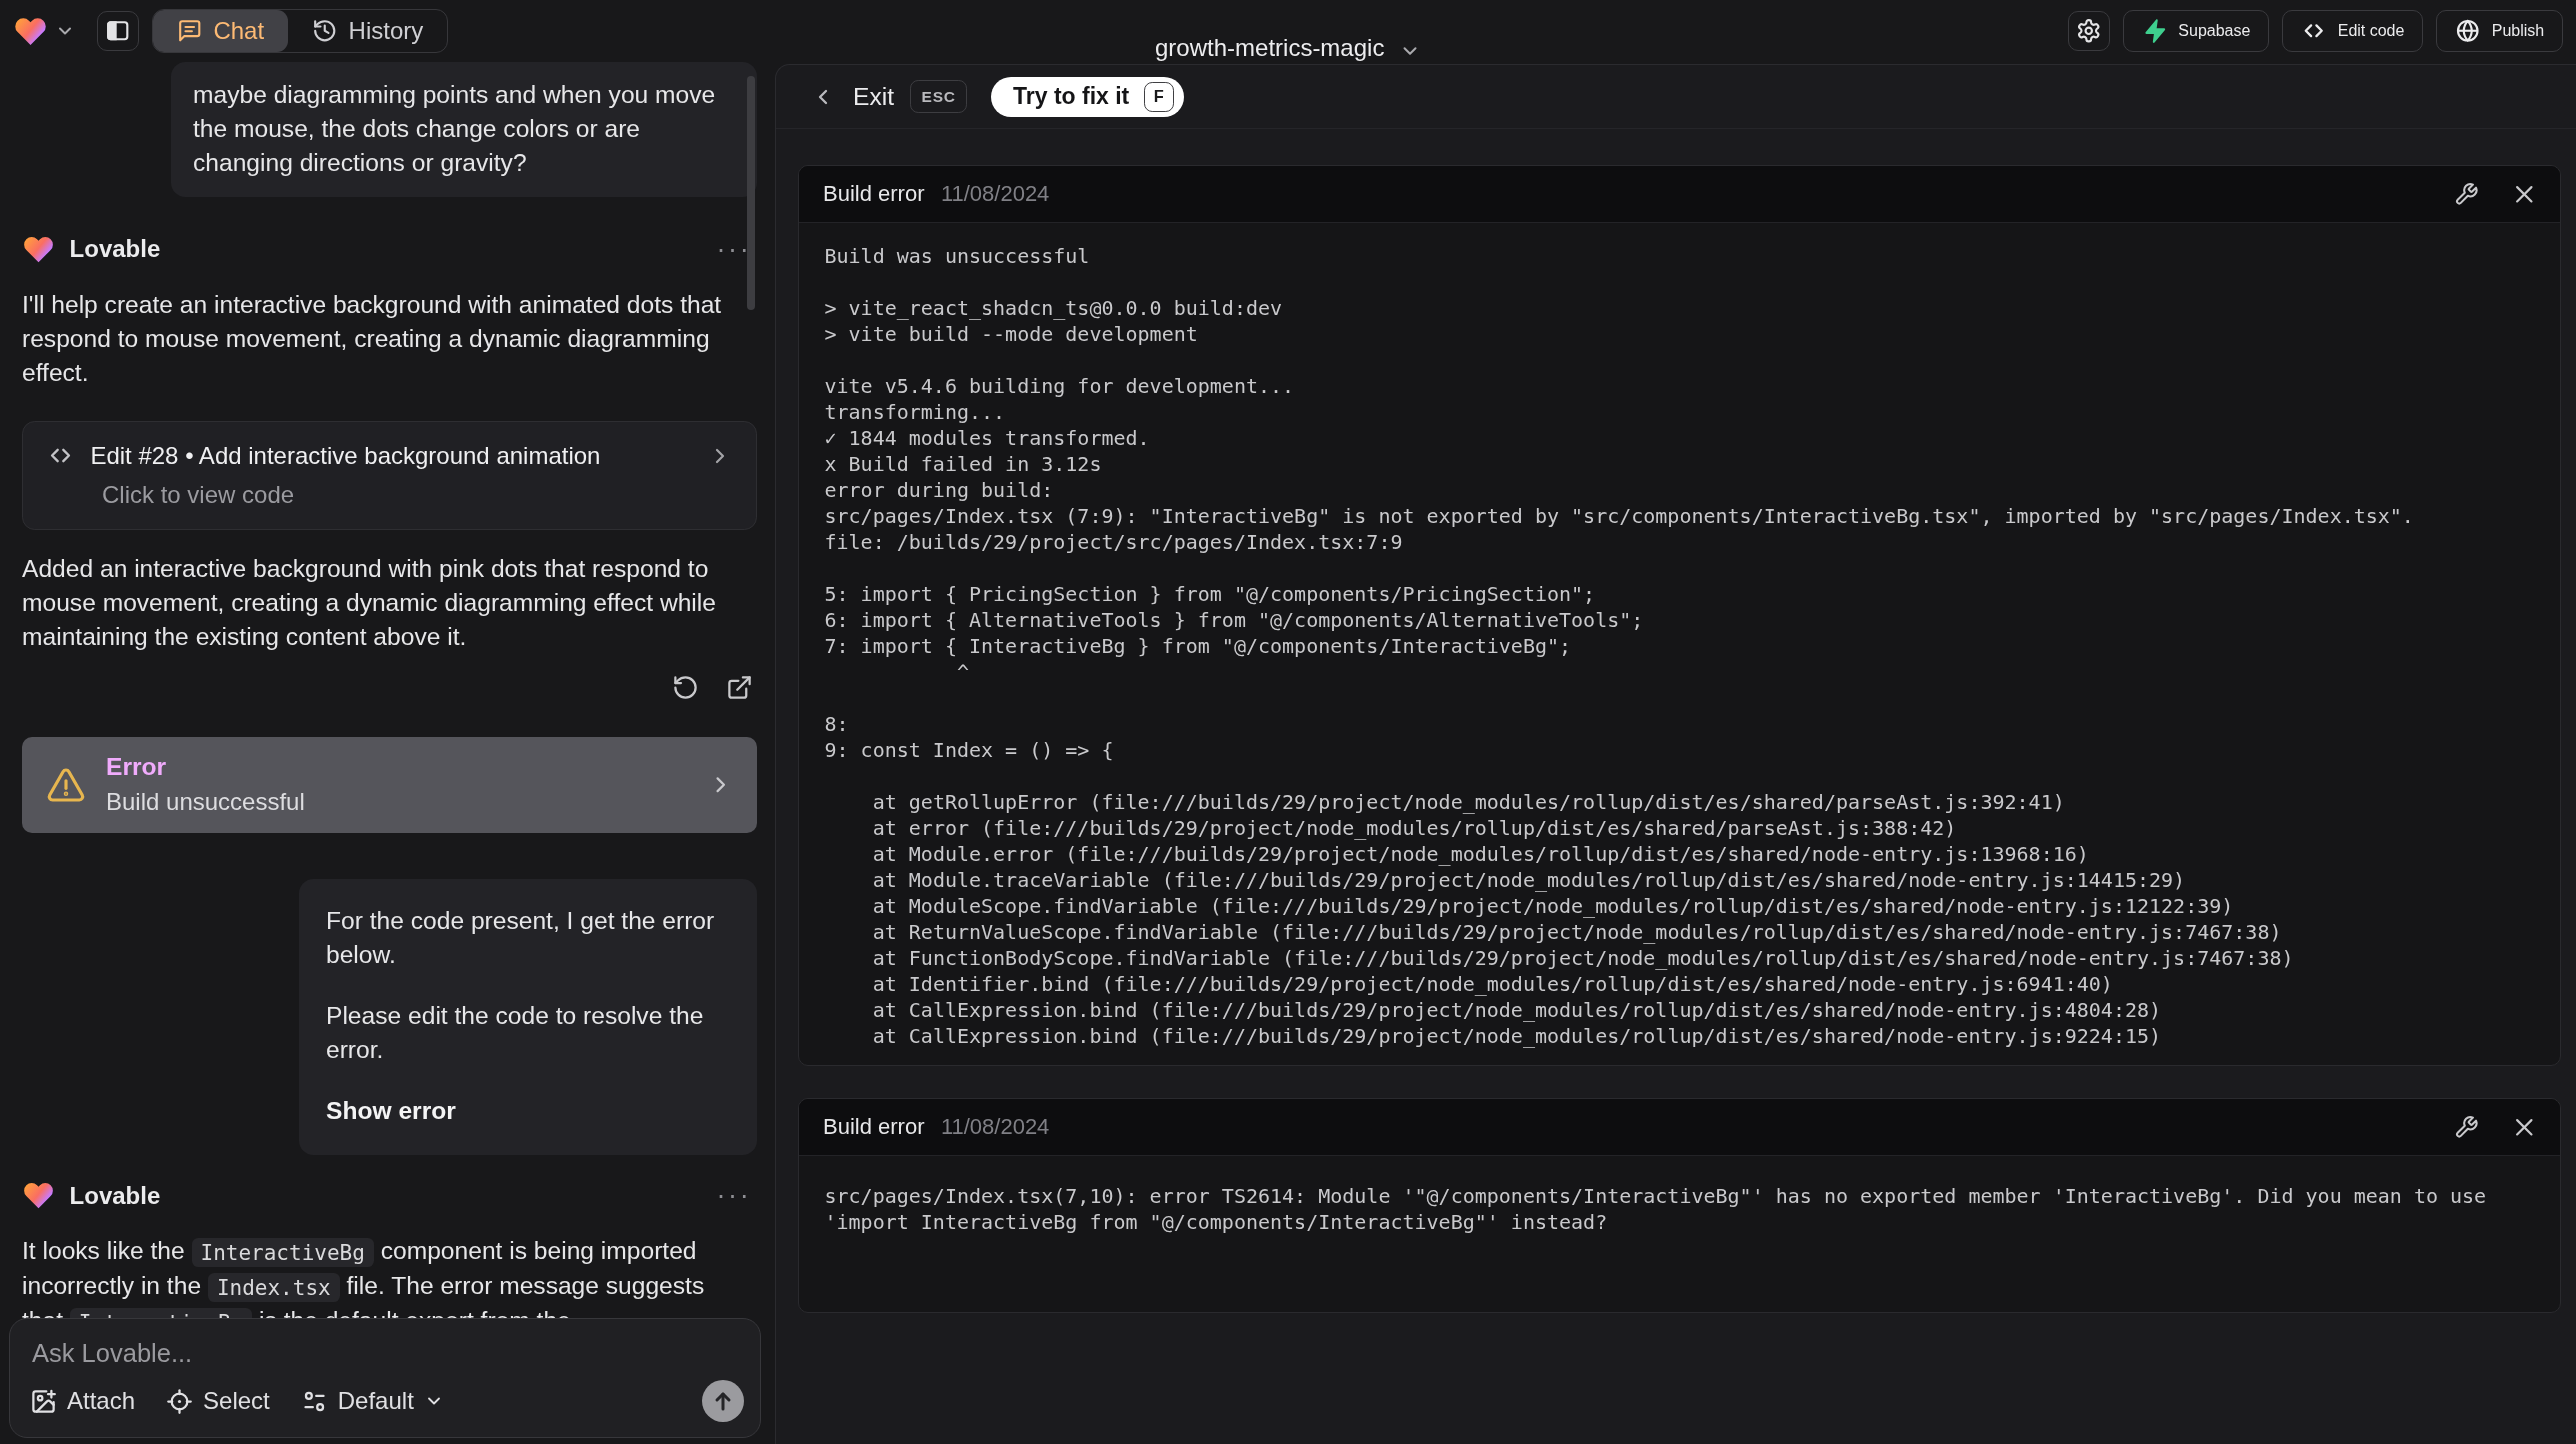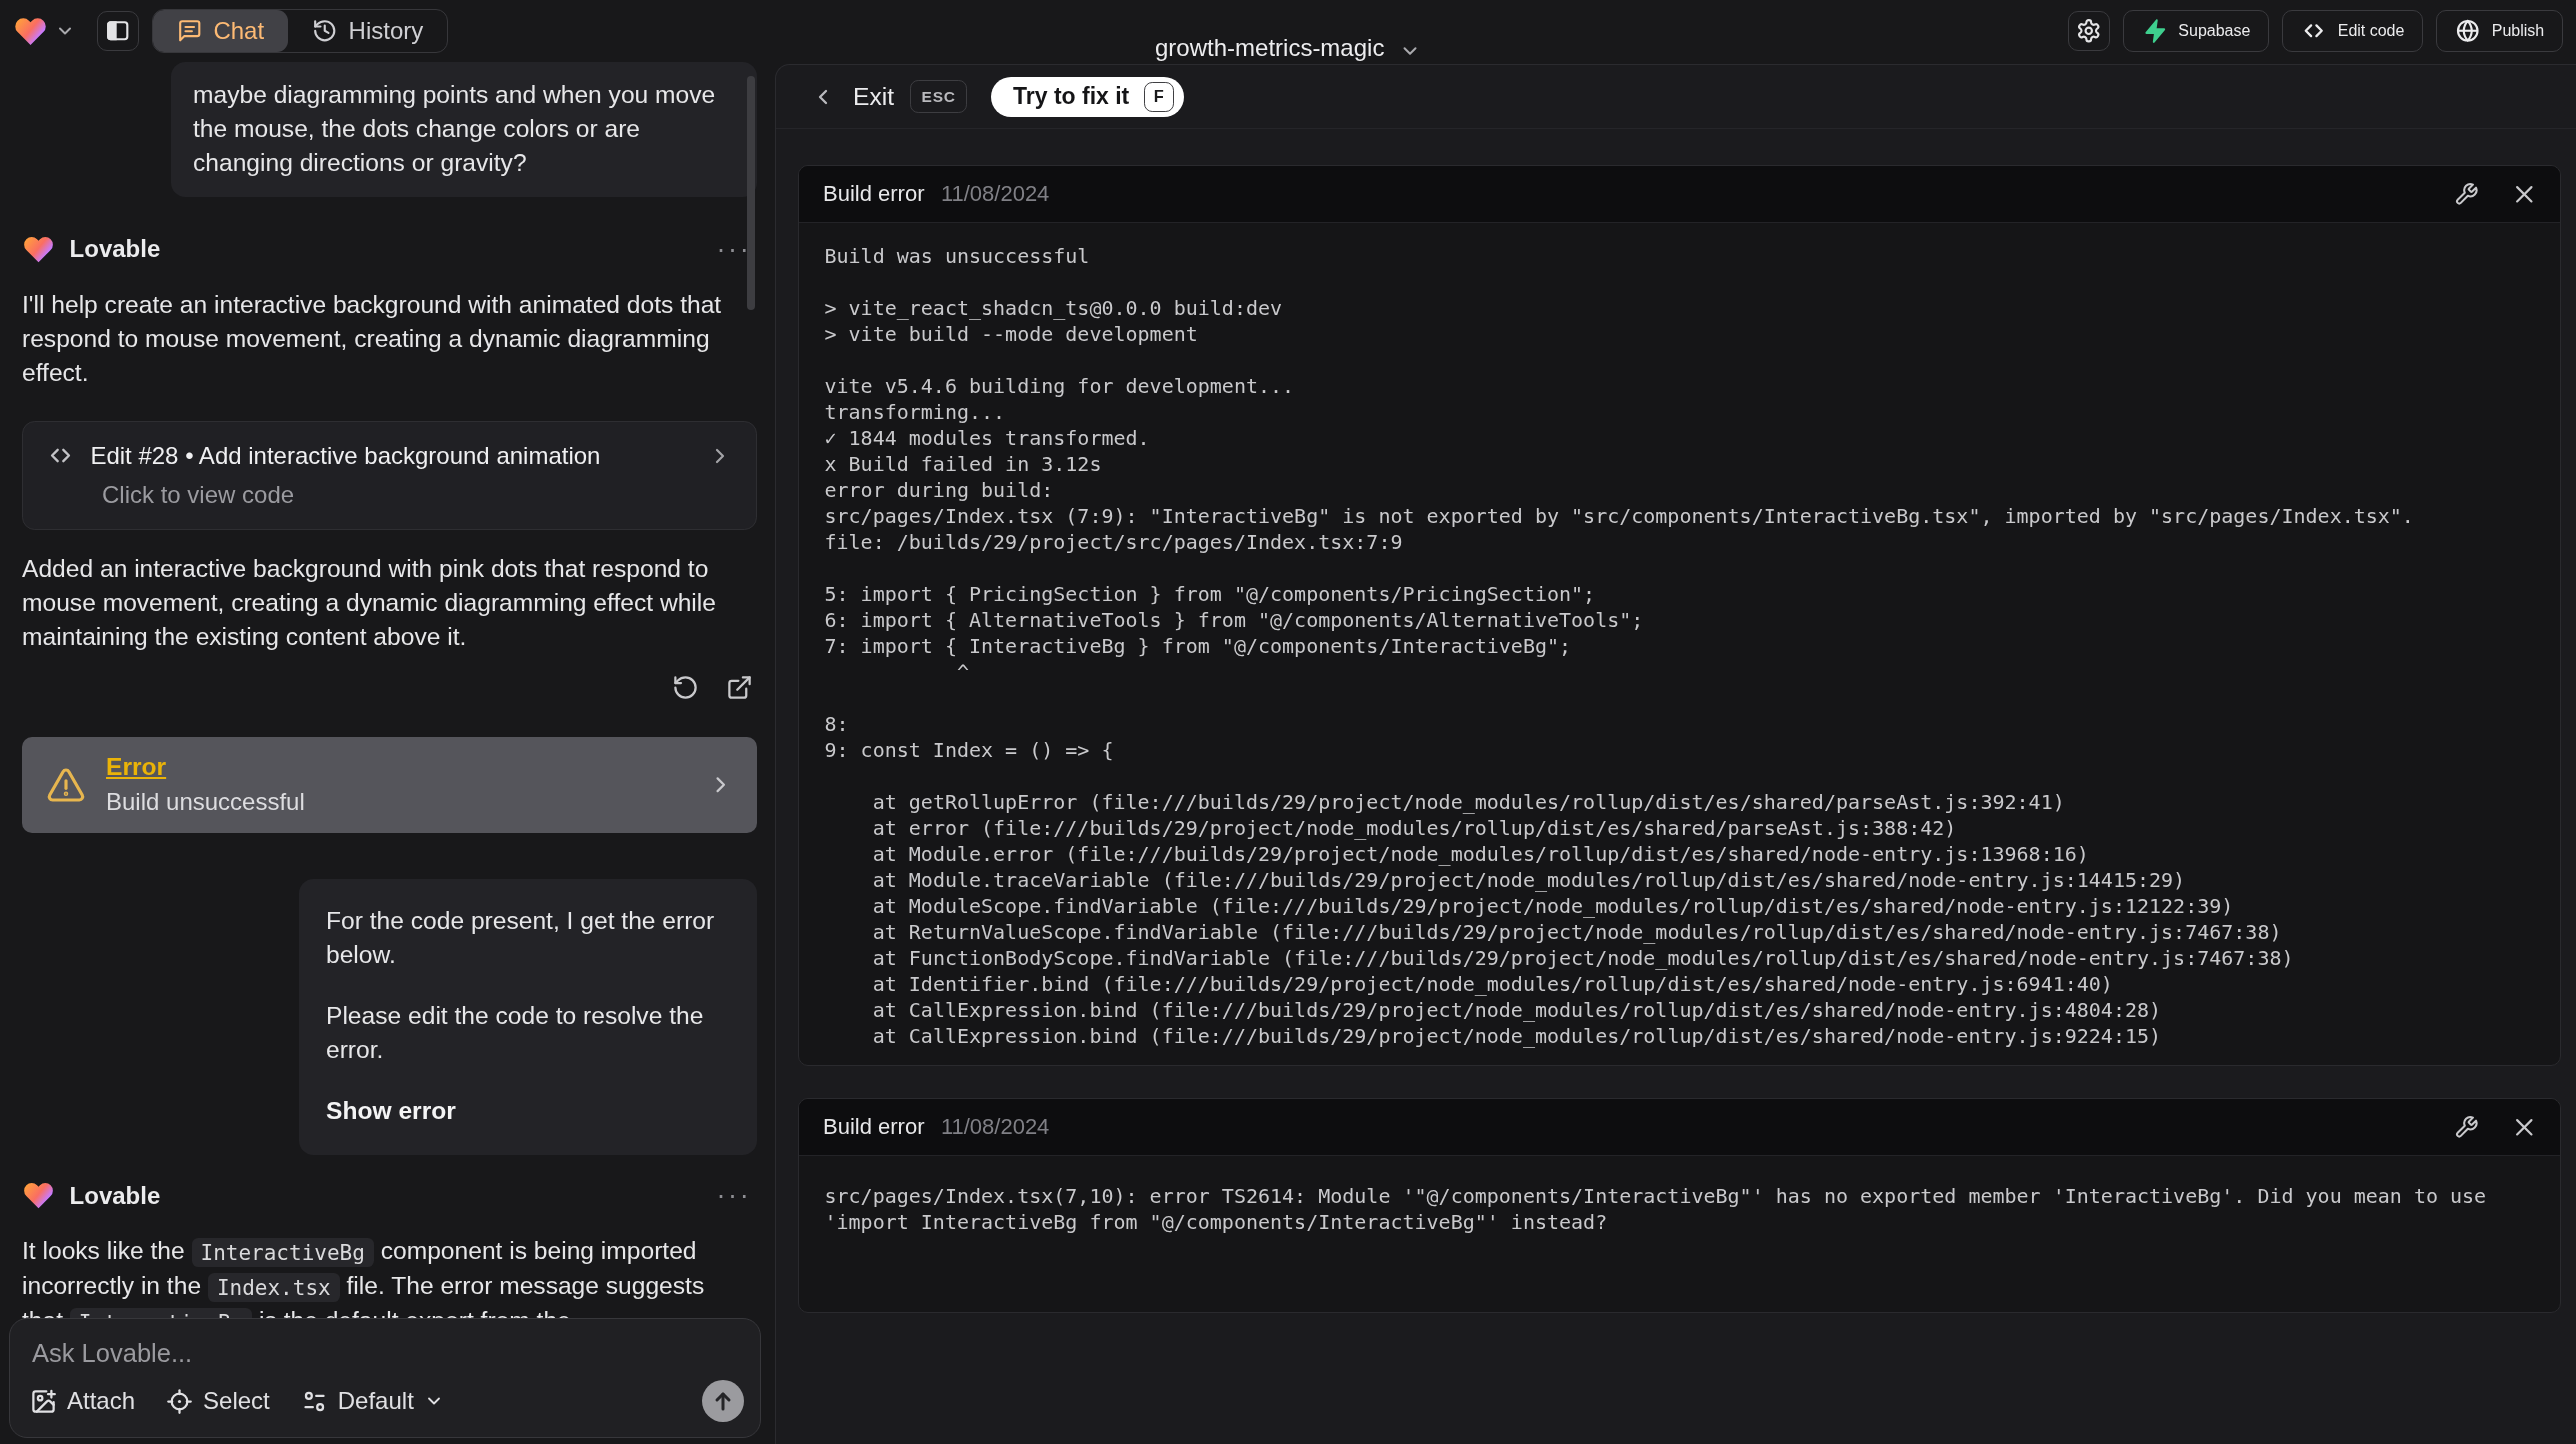--- a/index.html
+++ b/index.html
@@ -49,21 +49,21 @@
   .edit-card .ic { color:#c3c3c7; }
   .edit-card .t { font-size:24px; color:#f0f0f2; }
   .edit-card .chev { margin-left:auto; color:#a3a3a7; }
   .edit-card .sub { margin-top:11px; margin-left:55px; font-size:24px; color:#9b9ba0; }
 
   .icons-row { display:flex; justify-content:flex-end; gap:27px; margin-top:20px; padding-right:3.6px; color:#c9c9cc; }
   .icons-row .ib { cursor:pointer; }
 
   .error-card { margin-top:36px; background:#55555b; border-radius:10px; padding:16.4px 24px; display:flex; align-items:center; cursor:pointer; }
   .error-card .warn { flex:0 0 auto; margin-right:20px; }
-  .error-card .et { font-size:24.6px; font-weight:600; color:#eab308;text-decoration:underline; }
+  .error-card .et { font-size:24.6px; font-weight:600; color:#f0abfc; }
   .error-card .es { font-size:24px; color:#dddde0; margin-top:7.3px; }
   .error-card .chev { margin-left:auto; color:#c9c9cd; }
 
   
   .composer { position:absolute; left:9px; bottom:7.3px; width:752px; height:120px; background:#202023; border:1.4px solid #37373b; border-radius:18px; padding:20px 22px; }
   .composer .ph { font-size:25.5px; color:#9a9a9f; }
   .composer .bottom { position:absolute; left:20px; right:16.4px; bottom:14.6px; display:flex; align-items:center; gap:31px; }
   .c-btn { display:flex; align-items:center; gap:10px; font-size:24px; color:#e0e0e3; cursor:pointer; }
   .send-btn { margin-left:auto; width:42px; height:42px; border-radius:50%; background:#9b9b9f; display:flex; align-items:center; justify-content:center; cursor:pointer; }
 

